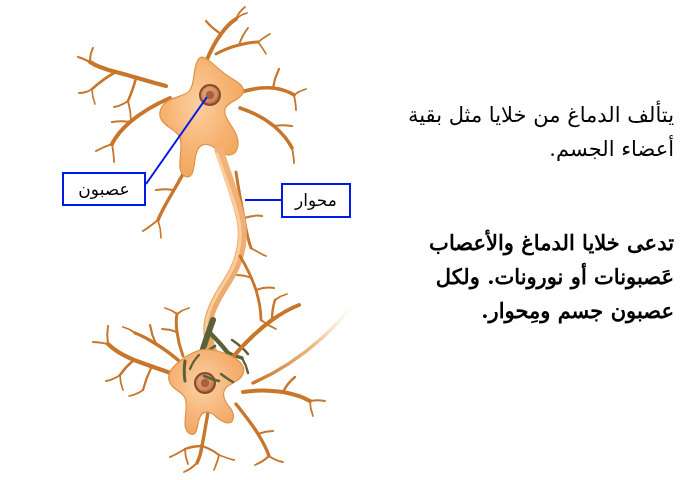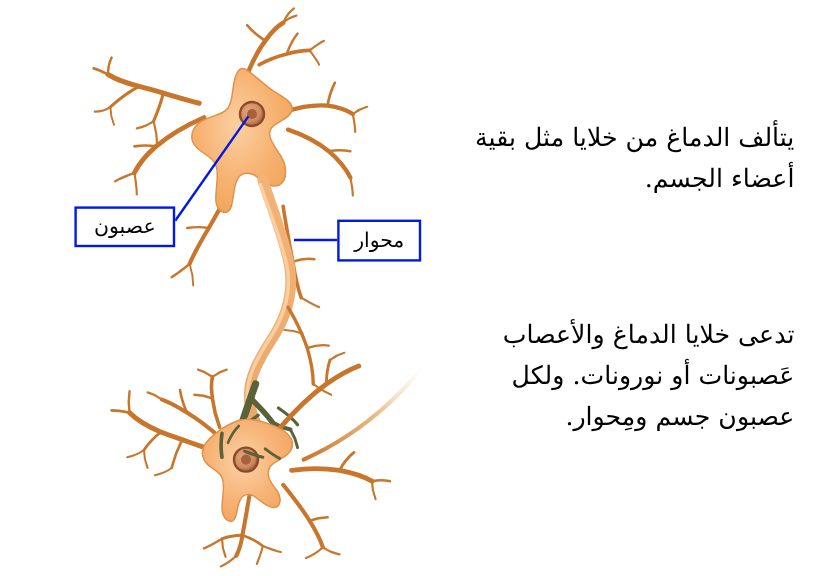--- a/index.html
+++ b/index.html
@@ -46,41 +46,41 @@
     left: 62px;
     top: 172px;
     width: 84px;
     height: 34px;
   }
   #callout-axon {
     left: 281px;
     top: 183px;
     width: 70px;
     height: 35px;
-    font-family: Liberation Serif, serif;
   }
 
   
   #text-column {
     position: absolute;
-    right: 38px;
+    right: 26px;
     top: 98px;
     width: 300px;
     direction: rtl;
     text-align: right;
     color: #000000;
     font-family: "DejaVu Serif", "Liberation Serif", serif;
   }
   .para {
     font-size: 21px;
     line-height: 1.62;
     margin: 0;
   }
   #para-2 {
-    margin-top: 96px;
+    margin-top: 60px;
+    font-weight: bold;
   }
 </style>
 </head>
 <body>
 
 <div id="page">
 
   <svg id="illustration" viewBox="0 0 360 480" aria-label="neuron diagram">
     <defs>
       <radialGradient id="somaGrad" cx="45%" cy="40%" r="70%">

